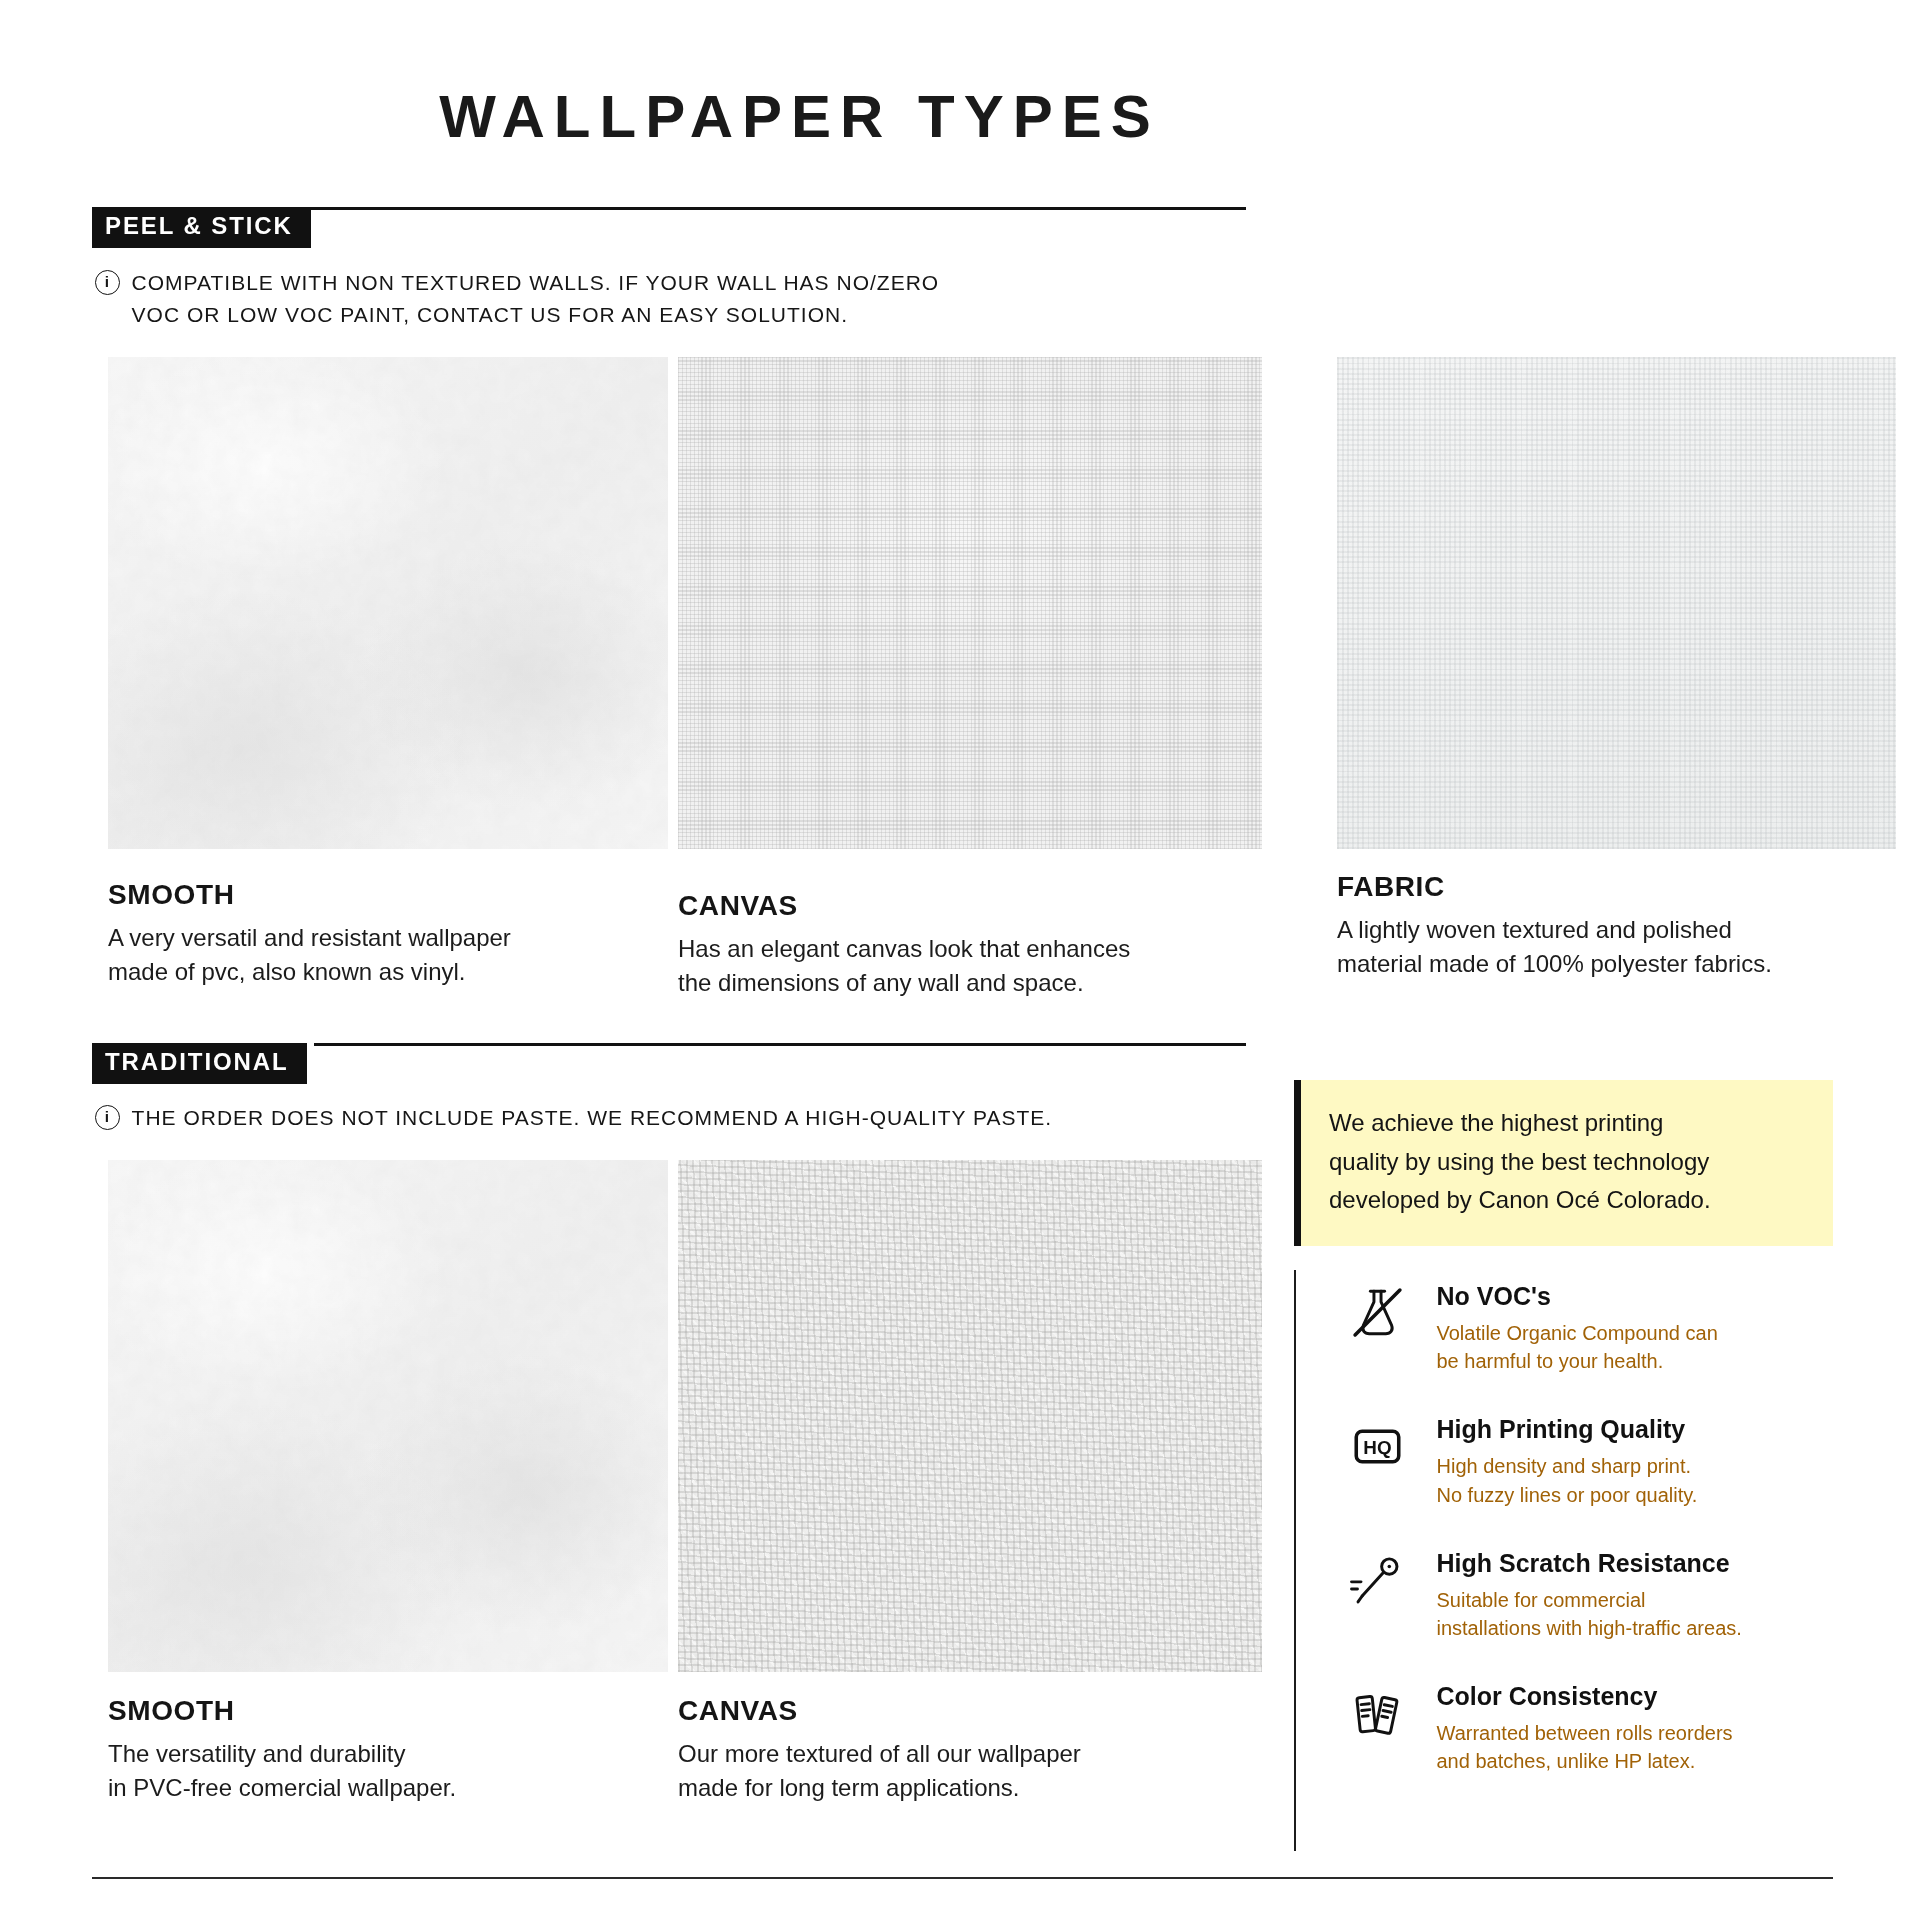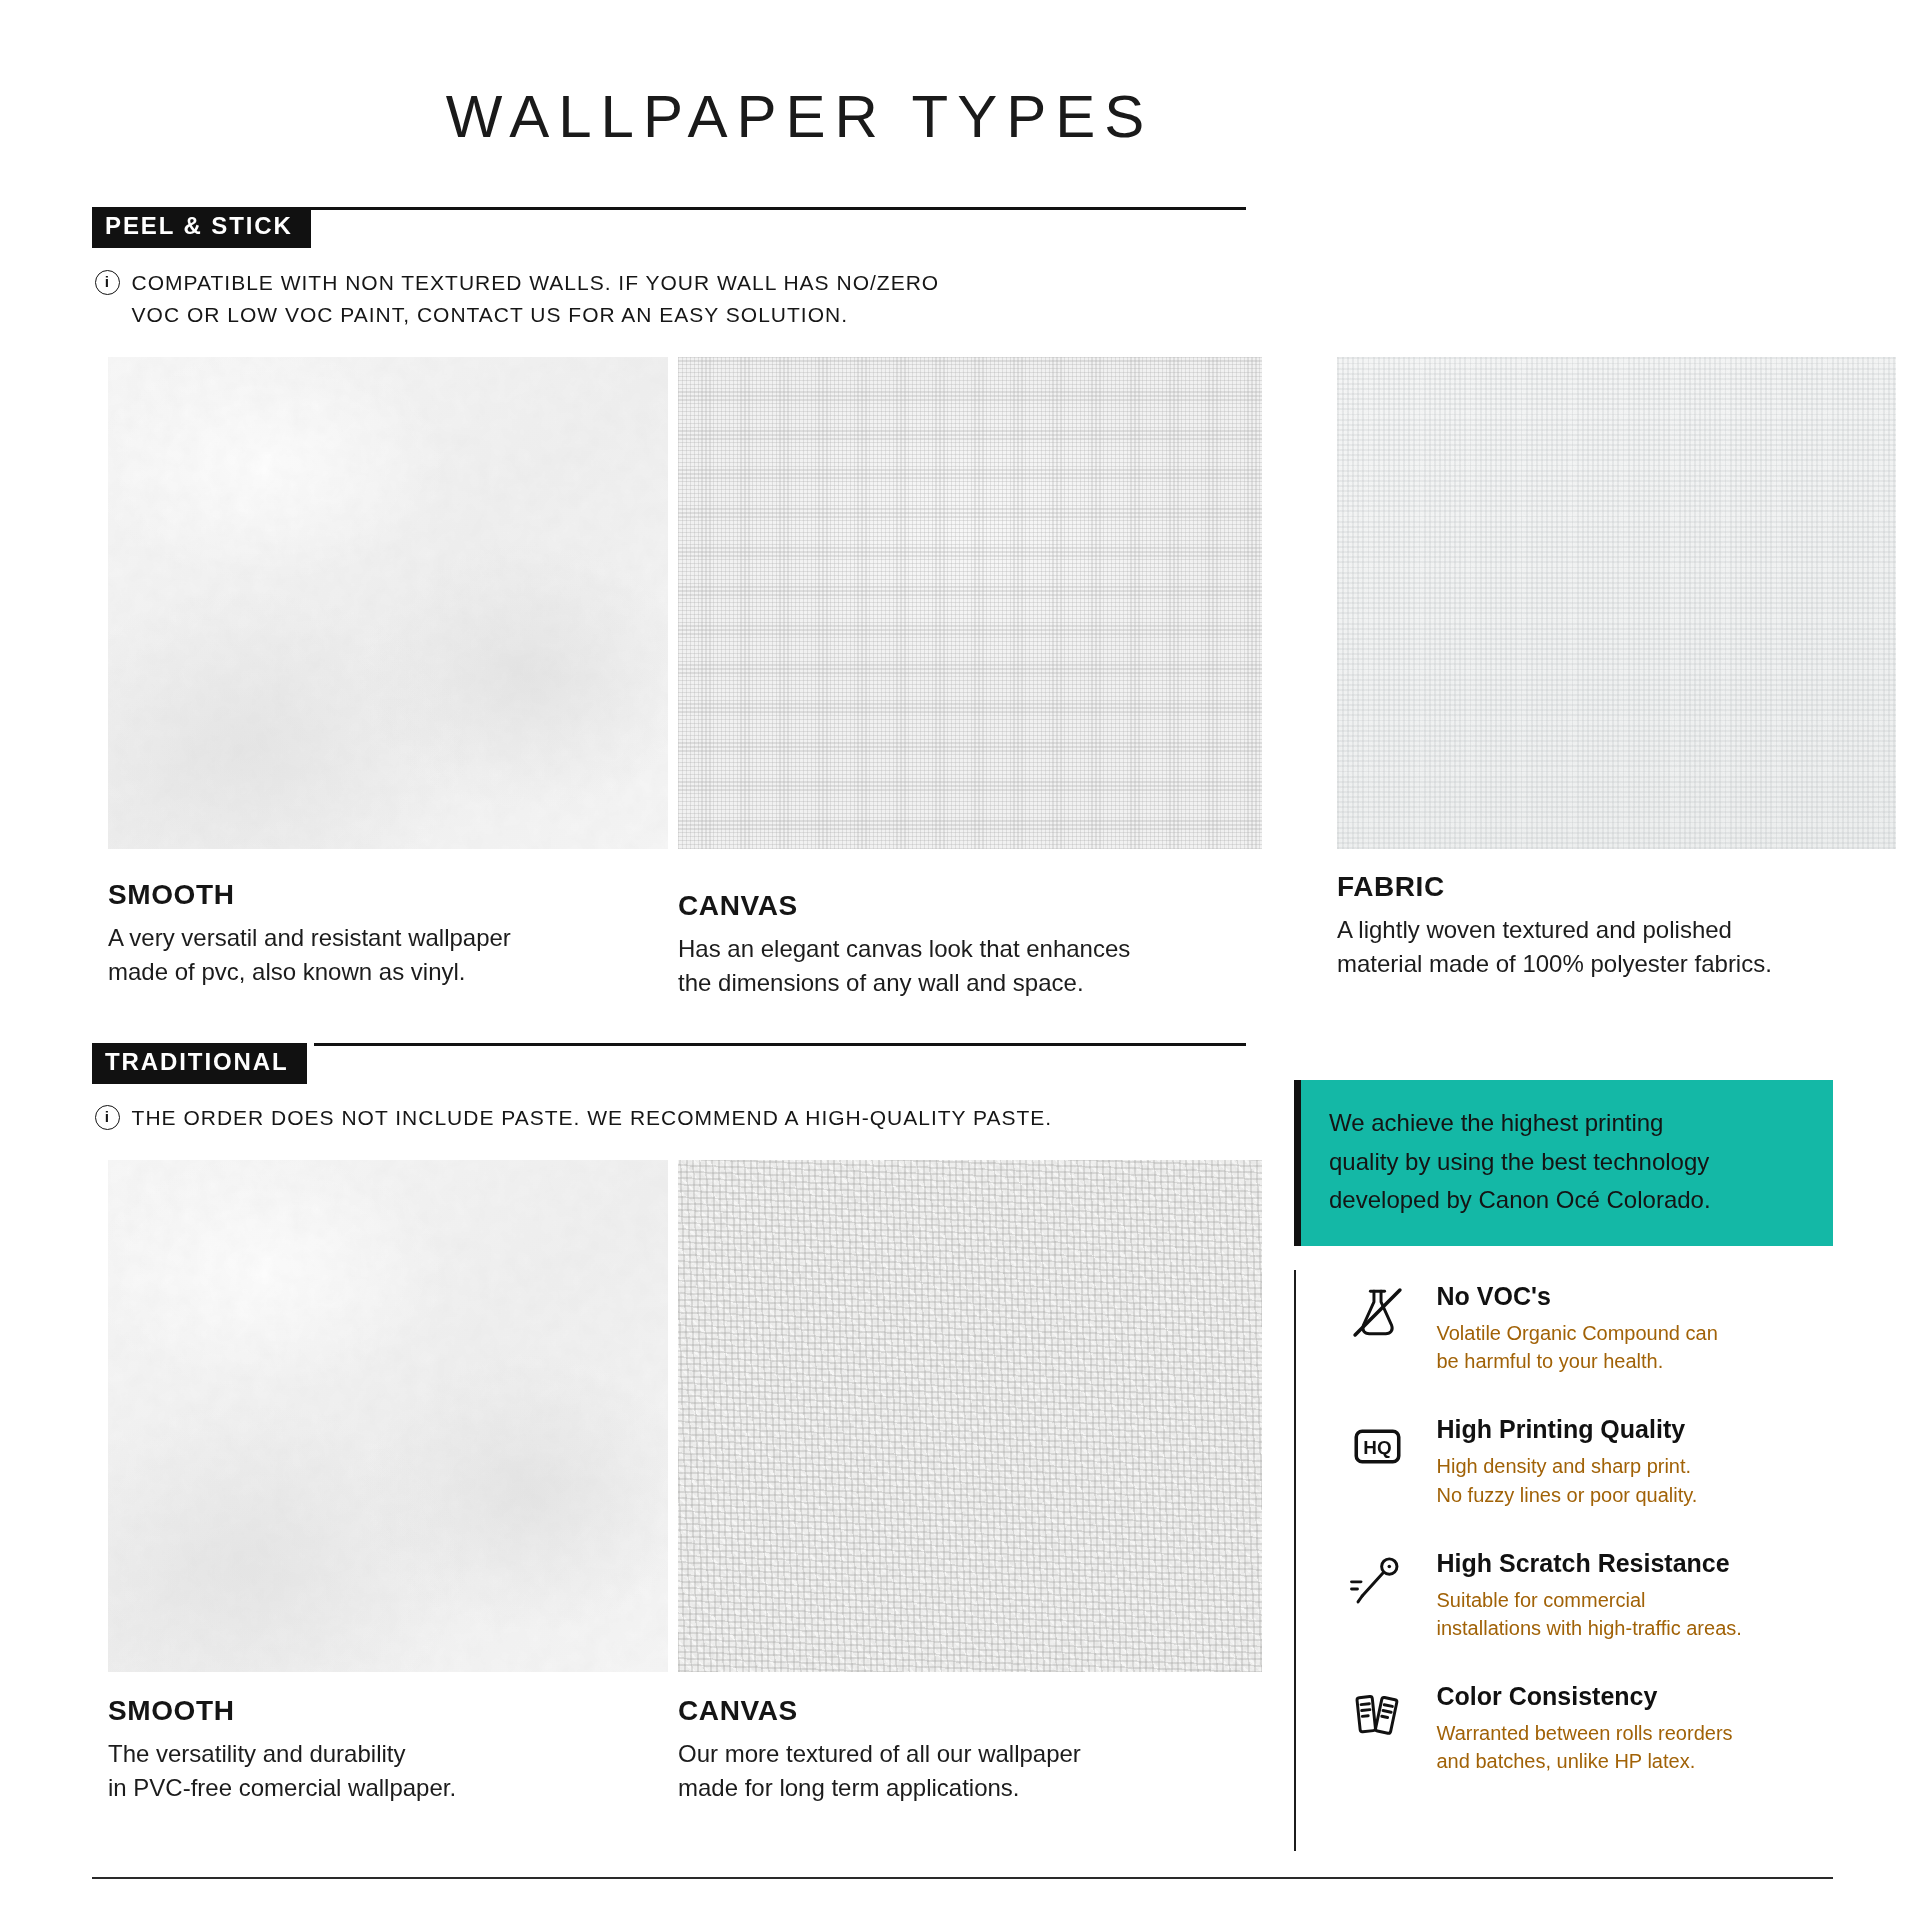--- a/index.html
+++ b/index.html
@@ -1,20 +1,20 @@
 <!DOCTYPE html>
 <html style="font-size:10.3px"><head>
 <meta charset="utf-8">
 <style>
   html,body{margin:0;padding:0;background:#fff;}
   body{font-family:"Liberation Sans", sans-serif;color:#111;}
   .page{position:relative;width:1926px;height:1926px;background:#ffffff;overflow:hidden;}
 
   .title{position:absolute;top:82px;left:92px;width:1415px;margin:0;text-align:center;
-         font-size:60px;font-weight:400;letter-spacing:9px;color:#1a1a1a;}
+         font-size:60px;font-weight:700;letter-spacing:9px;color:#1a1a1a;}
 
   .badge-row{position:absolute;left:92px;width:1154px;display:flex;}
   .badge{background:#111;color:#fff;font-size:24px;font-weight:bold;letter-spacing:1.9px;
          padding:6.4px 18px 8.3px 13px;line-height:1.1;white-space:nowrap;}
   .rule{flex:1;height:2.6px;background:#111;}
 
   .note{position:absolute;display:flex;gap:11.6px;align-items:flex-start;
         font-size:21px;letter-spacing:1px;line-height:1.5;color:#161616;}
   .note p{margin:0;white-space:pre-line;}
   .info-i{width:23px;height:23px;border:1.9px solid #111;border-radius:50%;flex:none;margin-top:2.6px;
@@ -39,21 +39,21 @@
   .tex-fabric{background-color:#f3f4f4;background-image:
     repeating-linear-gradient(90deg, rgba(180,185,188,0.22) 0 1.9px, rgba(255,255,255,0) 1.9px 5.1px),
     repeating-linear-gradient(0deg, rgba(180,185,188,0.20) 0 1.9px, rgba(255,255,255,0) 1.9px 5.1px),
     linear-gradient(165deg,#f7f8f8 0%,#eff1f1 100%);}
   .tex-canvas-coarse{background-color:#f1f1f0;background-image:
     repeating-linear-gradient(88deg, rgba(160,160,158,0.30) 0 1.9px, rgba(255,255,255,0) 1.9px 6.4px),
     repeating-linear-gradient(2deg, rgba(160,160,158,0.30) 0 1.9px, rgba(255,255,255,0) 1.9px 6.4px),
     repeating-linear-gradient(45deg, rgba(255,255,255,0.55) 0 2.6px, rgba(0,0,0,0) 2.6px 10.3px);}
 
   .quality-box{position:absolute;left:1294px;top:1080px;width:539px;box-sizing:border-box;
-        background:#14b8a6;border-left:7px solid #111;padding:24.4px 27px 26px 28px;
+        background:#fef9c3;border-left:7px solid #111;padding:24.4px 27px 26px 28px;
         font-size:24px;line-height:1.6;color:#141414;white-space:pre-line;}
 
   .features-divider{position:absolute;left:1294px;top:1270px;width:1.9px;height:581px;background:#1c1c1c;}
   .features{position:absolute;left:1294px;top:1282px;width:591px;}
   .feature{display:flex;gap:29.5px;align-items:flex-start;padding-left:54px;margin-bottom:40px;}
   .f-icon{width:59px;height:59px;flex:none;margin-top:1.3px;}
   .f-title{font-size:25px;font-weight:bold;color:#111;}
   .f-desc{margin-top:7.7px;font-size:20px;line-height:1.42;color:#a16207;white-space:pre-line;}
 
   .bottom-rule{position:absolute;left:92px;top:1877px;width:1741px;height:1.9px;background:#2a2a2a;}

